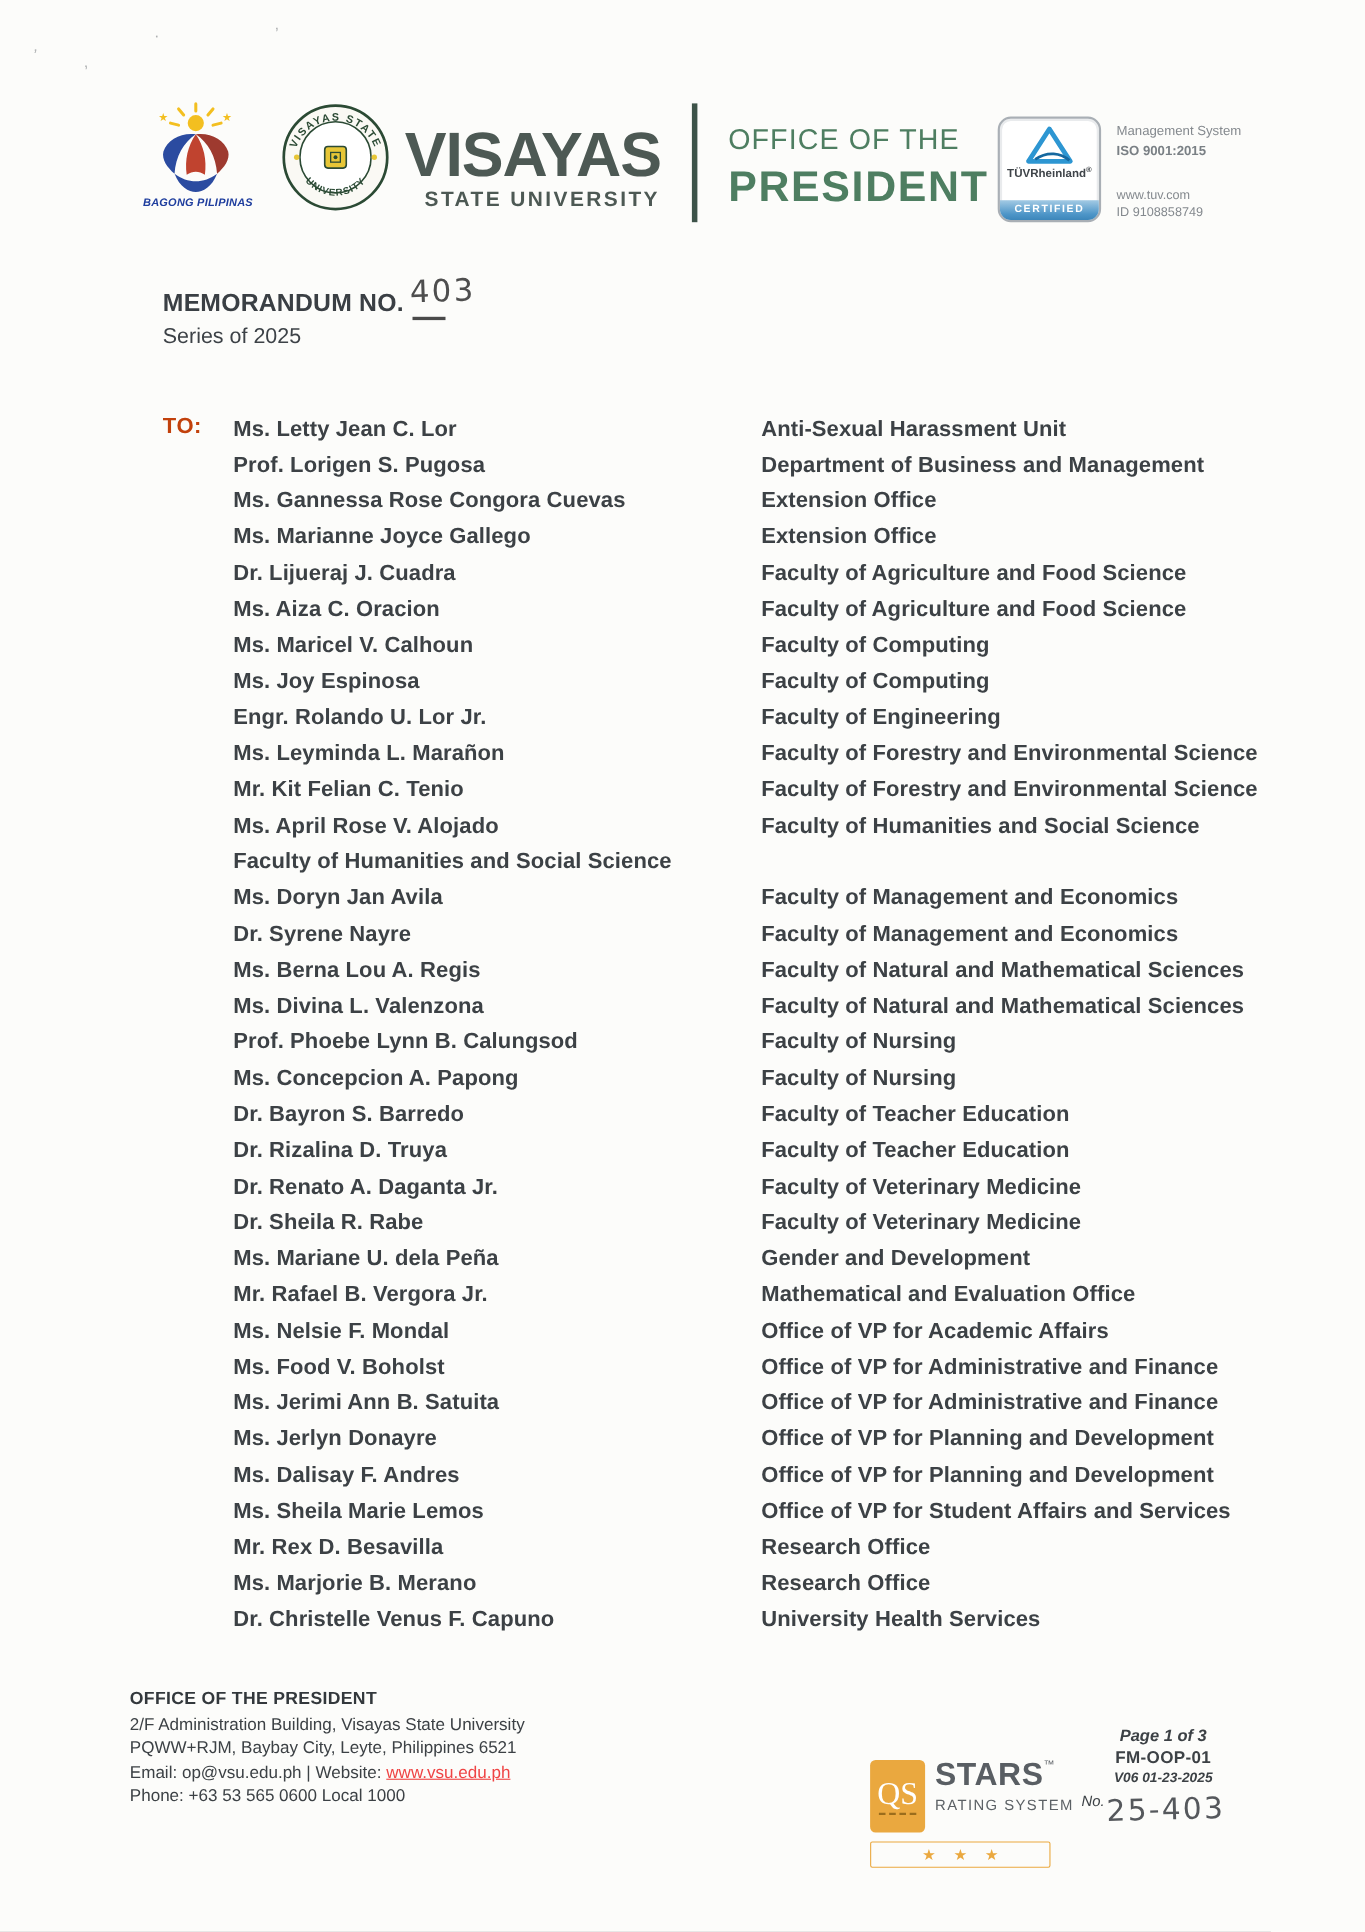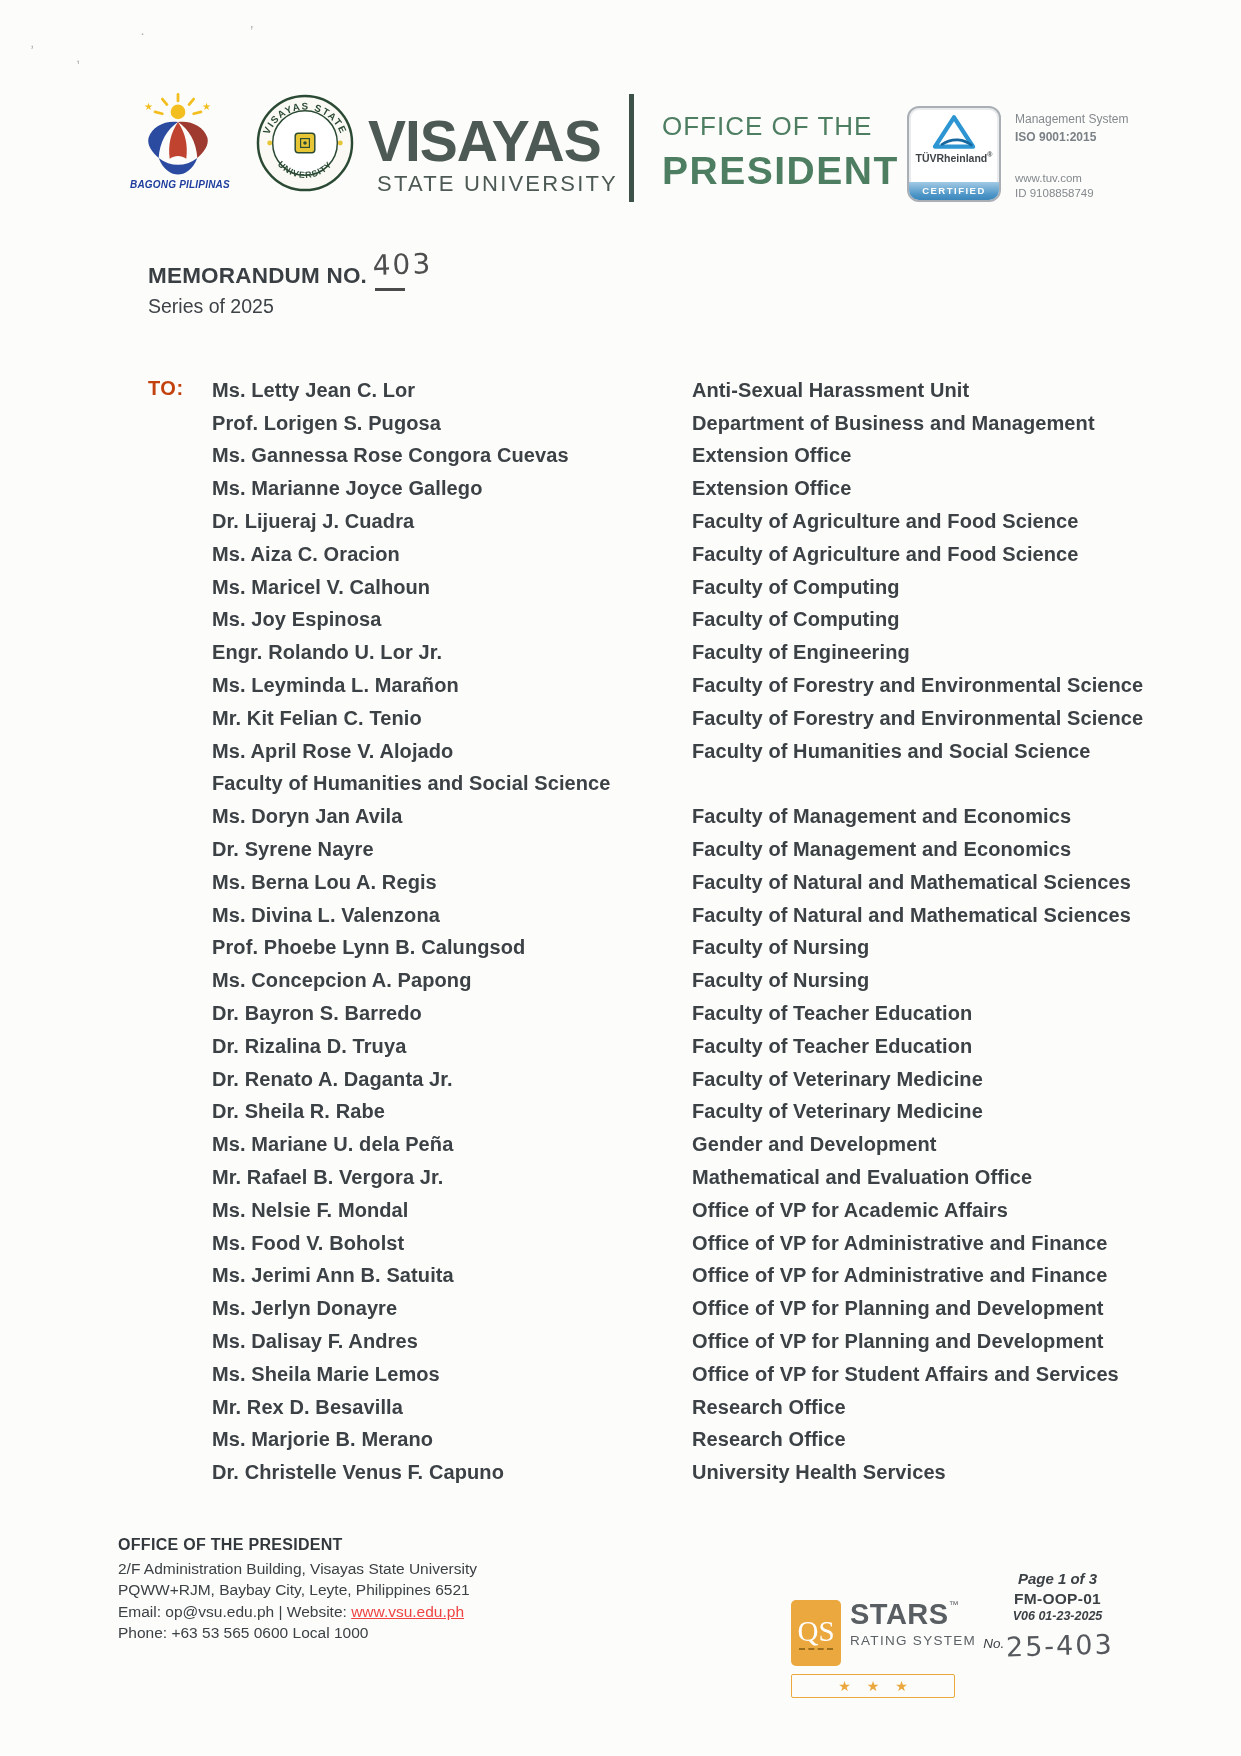--- a/index.html
+++ b/index.html
@@ -19,21 +19,21 @@
 
   
   .bp-logo { position:absolute; left:130px; top:90px; width:96px; text-align:center; }
   .bp-logo svg { width:92px; height:88px; display:block; margin:0 auto; }
   .bp-caption { font-size:10px; font-weight:800; font-style:italic; color:#1f3e9e; letter-spacing:.2px; margin-top:1px; white-space:nowrap; }
 
   .vsu-seal { position:absolute; left:256px; top:94px; width:98px; height:98px; }
 
   .wordmark { position:absolute; left:368px; top:112px; width:252px; color:#4d5954; }
   .wm1 { font-size:57px; font-weight:700; letter-spacing:-1px; line-height:1.02; white-space:nowrap; }
-  .wm2 { font-size:22px; font-weight:400; letter-spacing:2.2px; text-align:right; padding-right:2px; margin-top:1px; white-space:nowrap; }
+  .wm2 { font-size:19px; font-weight:700; letter-spacing:2.2px; text-align:center; padding-right:2px; margin-top:1px; white-space:nowrap; }
 
   .hdr-divider { position:absolute; left:629px; top:94px; width:5px; height:108px; background:#3d5349; }
 
   .office-block { position:absolute; left:662px; top:112px; color:#4e7e61; }
   .office1 { font-size:26px; font-weight:500; letter-spacing:1px; line-height:1.1; white-space:nowrap; }
   .office2 { font-size:39px; font-weight:800; letter-spacing:1.5px; margin-top:10px; line-height:1; white-space:nowrap; }
 
   .tuv { position:absolute; left:907px; top:106px; display:flex; gap:14px; }
   .tuv-badge {
     width:94px; height:96px; background:#fff;
@@ -92,21 +92,21 @@
   .qs-stars-box {
     margin-top:8px; height:24px; border:1.5px solid #eaa83f; border-radius:2px;
     display:flex; align-items:center; justify-content:center;
     color:#eaa83f; font-size:14px; letter-spacing:6px; padding-left:6px;
   }
 
   .pageinfo { position:absolute; left:1000px; top:1570px; width:115px; text-align:center; color:#3c4145; }
   .pi-page { font-style:italic; font-size:15px; font-weight:600; white-space:nowrap; }
   .pi-form { font-weight:800; font-size:15.5px; margin-top:3px; letter-spacing:.3px; }
   .pi-ver  { font-style:italic; font-size:12.5px; font-weight:600; margin-top:1px; white-space:nowrap; }
-  .pi-no   { margin-top:7px; display:flex; align-items:center; justify-content:center; gap:2px; margin-left:-18px; }
+  .pi-no   { margin-top:7px; display:flex; align-items:flex-start; justify-content:center; gap:2px; margin-left:-18px; }
   .pi-no-label { font-style:italic; font-size:13.5px; padding-bottom:4px; }
   .pi-no-value { font-size:27px; color:#55585c; letter-spacing:2px; transform:rotate(-1.5deg); white-space:nowrap; }
 </style>
 </head>
 <body>
 
 <div class="page">
 
   <span class="artifact a0">’</span>
   <span class="artifact a1">‚</span>

